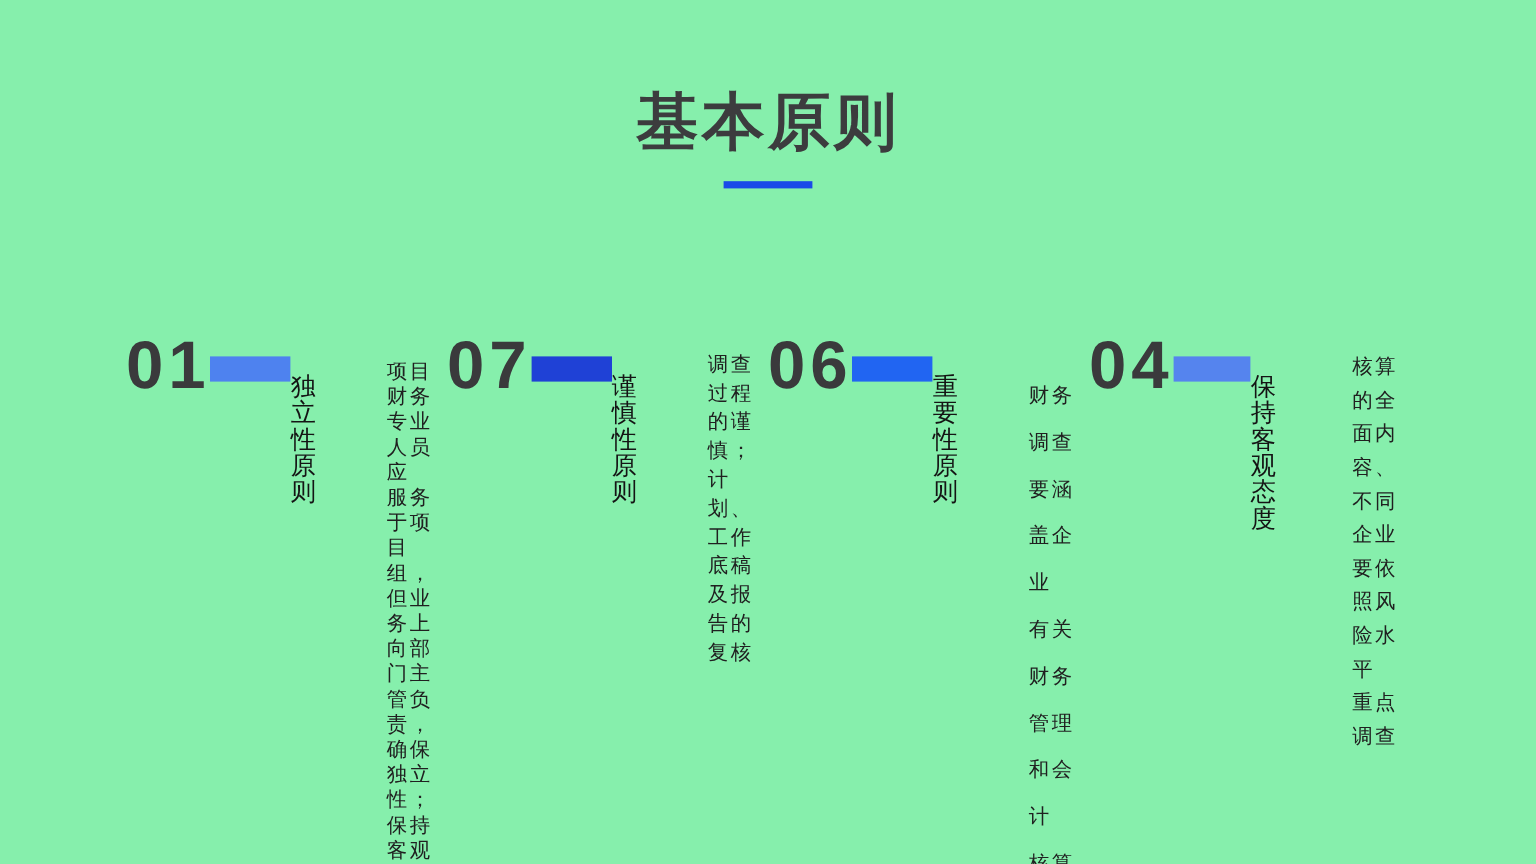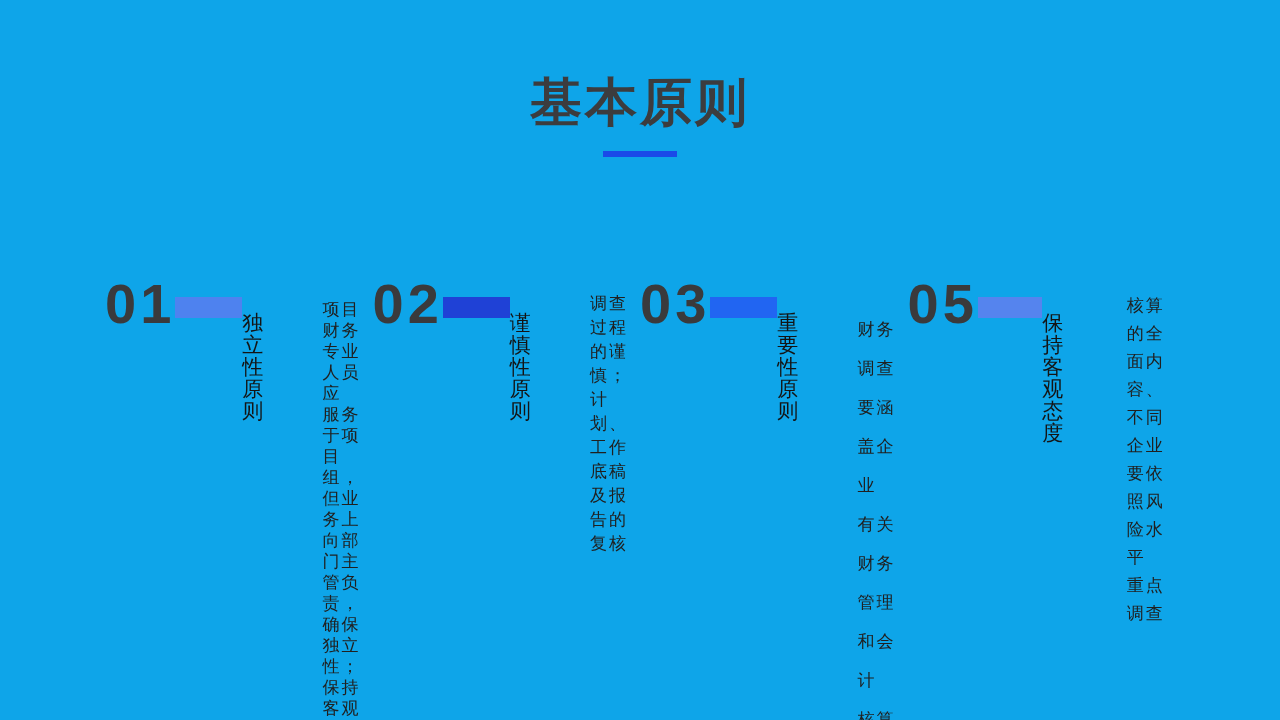--- a/index.html
+++ b/index.html
@@ -6,21 +6,21 @@
   html, body { width: 1280px; height: 720px; }
   body {
     font-family: "Liberation Sans", sans-serif;
     background: #ffffff;
     overflow: hidden;
   }
   .slide {
     position: relative;
     width: 1280px;
     height: 720px;
-    background: #0ea5e9;
+    background: #86efac;
   }
   
   .title-block {
     position: absolute;
     top: 72px;
     left: 0;
     width: 100%;
     text-align: center;
   }
   .slide-title {
@@ -108,39 +108,39 @@
       <div class="bar-seg" style="background-color: rgb(78, 130, 239);"></div>
       <h2 class="heading">独立性原则</h2>
       <p class="body">项目财务专业人员应
 服务于项目组，但业
 务上向部门主管负责，
 确保独立性；
 保持客观态度</p>
     </section>
 
     <section class="col col-2">
-      <div class="num">02</div>
+      <div class="num">07</div>
       <div class="bar-seg" style="background-color: rgb(31, 65, 214);"></div>
       <h2 class="heading">谨慎性原则</h2>
       <p class="body">调查过程的谨慎；
 计划、工作底稿及报
 告的复核</p>
     </section>
 
     <section class="col col-3">
-      <div class="num">03</div>
+      <div class="num">06</div>
       <div class="bar-seg" style="background-color: rgb(33, 101, 242);"></div>
       <h2 class="heading">重要性原则</h2>
       <p class="body">财务调查要涵盖企业
 有关财务管理和会计
 核算的全面内容</p>
     </section>
 
     <section class="col col-4">
-      <div class="num">05</div>
+      <div class="num">04</div>
       <div class="bar-seg" style="background-color: rgb(85, 132, 238);"></div>
       <h2 class="heading">保持客观态度</h2>
       <p class="body">核算的全面内容、不同
 企业要依照风险水平
 重点调查</p>
     </section>
 
   </main>
 </div>
 

